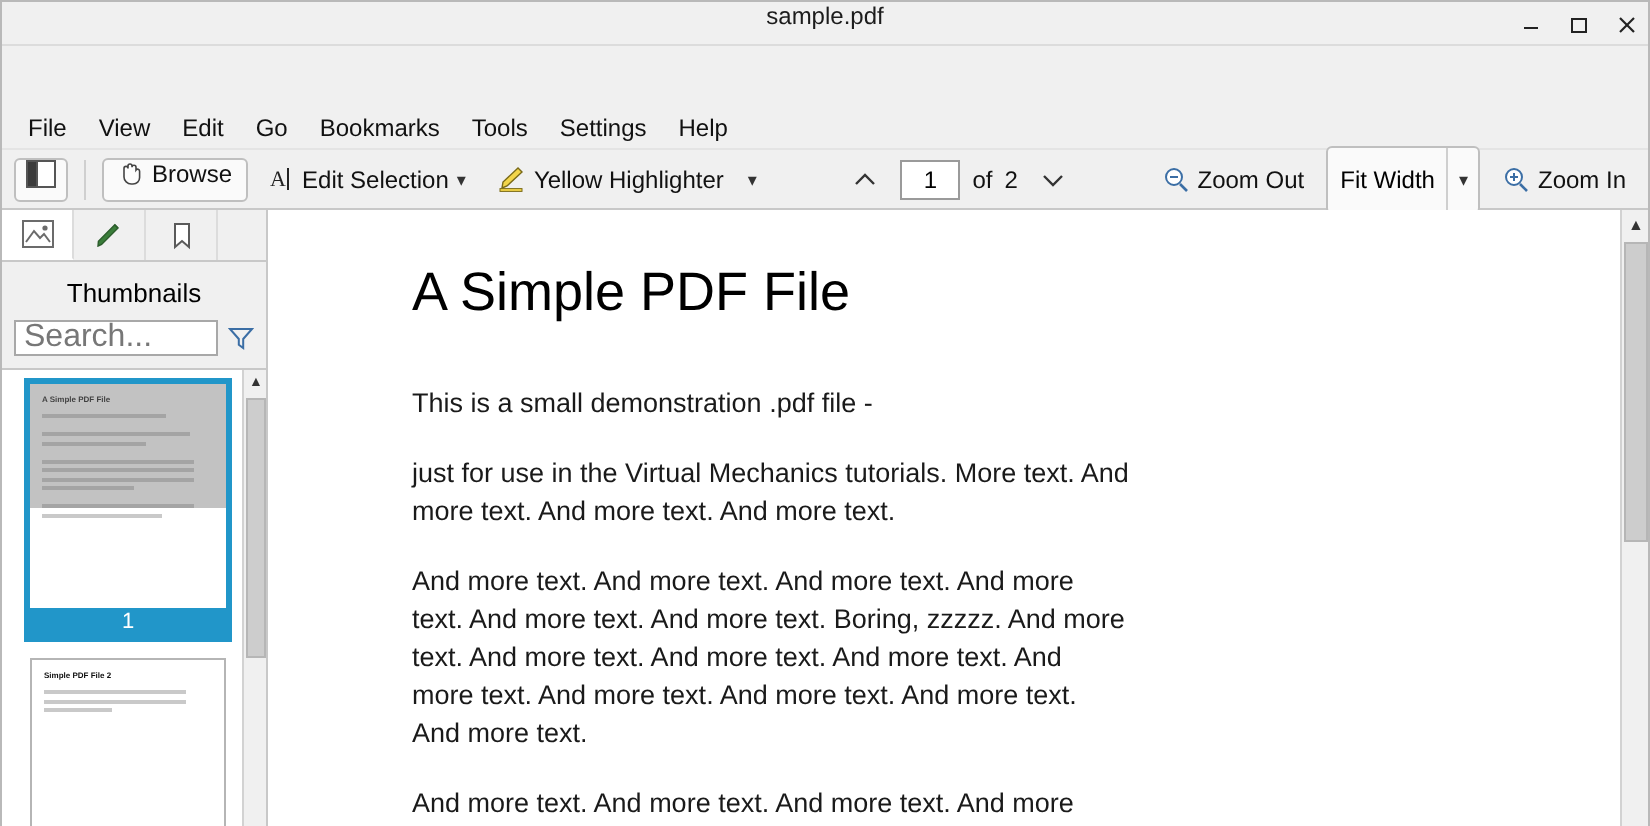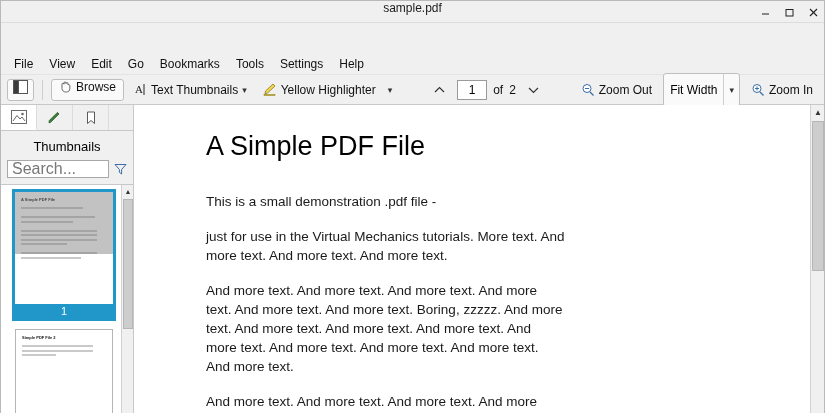--- a/index.html
+++ b/index.html
@@ -264,21 +264,21 @@
           <path d="M3 8.5 V4.2 a1 1 0 0 1 2 0 V3 a1 1 0 0 1 2 0 v.6 a1 1 0 0 1 2 0 V5 a1 1 0 0 1 1.8 .6 v3.1 c0 1.9-1.4 3.3-3.3 3.3 H6.6 C4.7 12 3 10.4 3 8.5 z" fill="#fdfdfd" stroke="#444" stroke-width="0.8"></path>
         </svg>
         <span>Browse</span>
       </div>
 
       <div class="tb-flat">
         <svg width="12" height="13" viewBox="0 0 12 13">
           <text x="0" y="10" font-size="11" font-family="Liberation Serif, serif" fill="#222">A</text>
           <line x1="9" y1="1" x2="9" y2="12" stroke="#222" stroke-width="1"></line>
         </svg>
-        <span>Text Thumbnails</span>
+        <span>Edit Selection</span>
         <span class="caret">▾</span>
       </div>
 
       <div class="tb-flat">
         <svg width="14" height="13" viewBox="0 0 14 13">
           <path d="M2 11 L4.5 10 L12 3 L10 1 L2.5 8 z" fill="#f2d54a" stroke="#7a6a18" stroke-width="0.7"></path>
           <rect x="1" y="11.3" width="11" height="1.4" fill="#f2d54a" stroke="#7a6a18" stroke-width="0.5"></rect>
         </svg>
         <span>Yellow Highlighter</span>
         <span class="caret" style="margin-left:8px;">▾</span>

